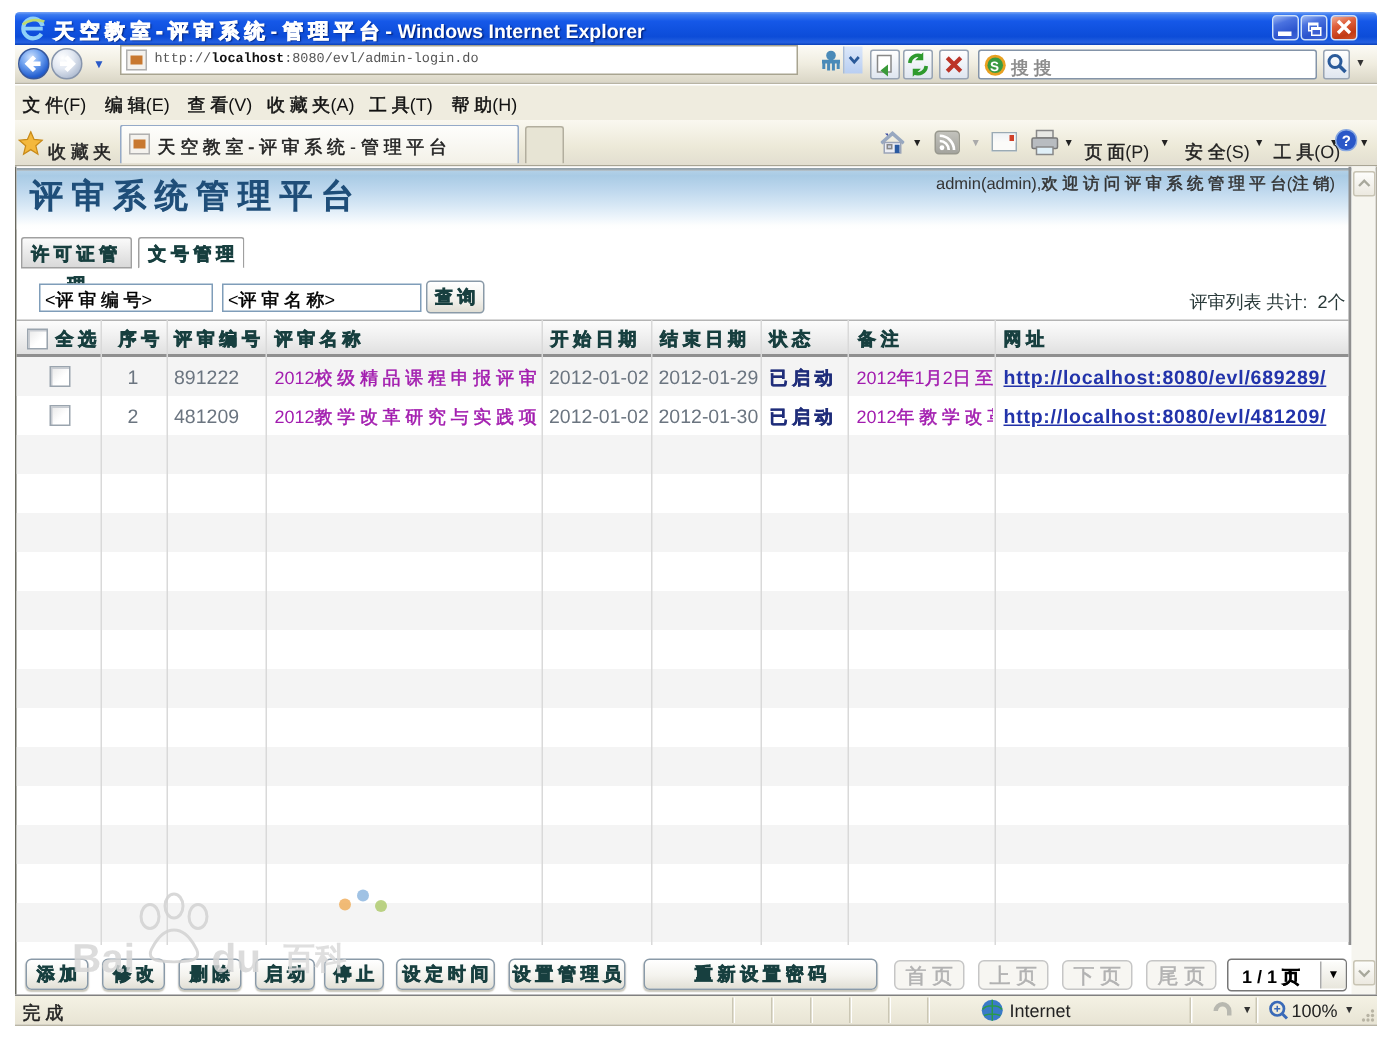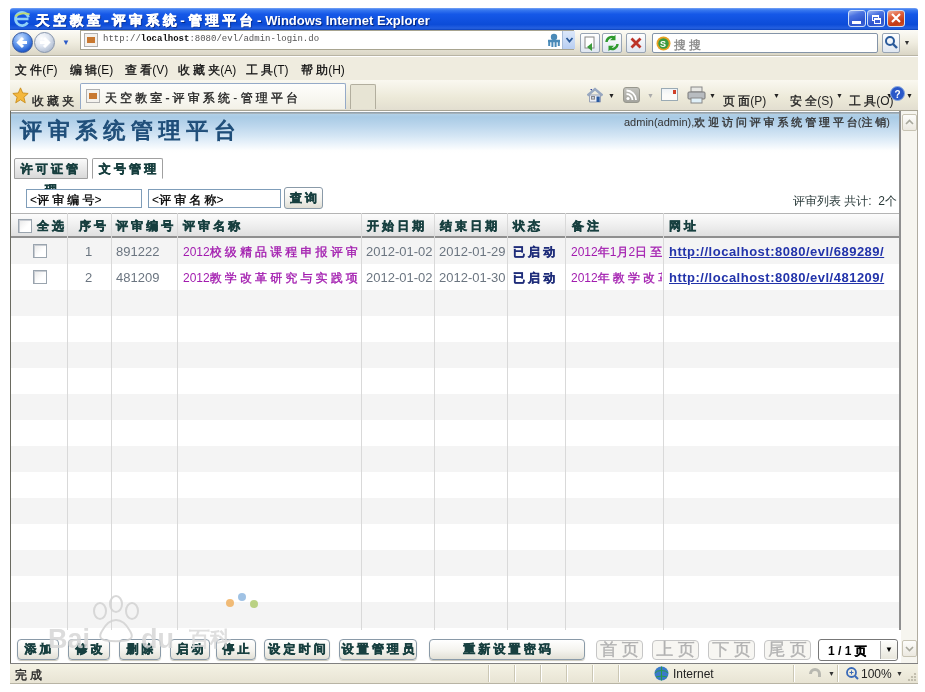--- a/index.html
+++ b/index.html
@@ -14,21 +14,21 @@
 #title{position:absolute;left:0;top:0;width:908px;height:22px;background:linear-gradient(180deg,#7aa5f4 0%,#3a7af0 8%,#1558e8 28%,#0c4cd8 75%,#2560e0 92%,#0a40b8 100%);border-radius:3px 3px 0 0;color:#fff;overflow:hidden}
 #title .txt{position:absolute;left:26px;top:3.5px;font-size:13.5px;font-weight:bold;white-space:nowrap;text-shadow:1px 1px 1px #00227a}
 .tbtn{position:absolute;top:2px;width:18px;height:17px;border:1px solid #cfe0f8;border-radius:3px}
 .tbtn.b{background:linear-gradient(160deg,#9db7f2 0%,#4a72e0 30%,#2b53cc 70%,#3f66d8 100%)}
 .tbtn.r{background:linear-gradient(160deg,#f0b09a 0%,#e0603c 35%,#c23a14 75%,#d0542a 100%)}
 
 #addr{position:absolute;left:0;top:22px;width:908px;height:26px;background:linear-gradient(180deg,#fcfbf6 0%,#f0ede0 50%,#dad6c6 100%);border-bottom:1px solid #b8b4a4}
 .circ{position:absolute;top:2px;width:21px;height:21px;border-radius:50%}
 #back{left:2px;background:radial-gradient(circle at 40% 28%,#cfe2fc 0%,#6fa2f0 38%,#2560d0 72%,#0c3fa4 100%);border:1px solid #37589c}
 #fwd{left:24px;background:radial-gradient(circle at 35% 30%,#ffffff 0%,#e2e8f2 40%,#aebbd0 80%,#93a3bc 100%);border:1px solid #8795ac}
-#urlbox{position:absolute;left:70px;top:0;width:494px;height:20px;background:#fff;border:1px solid #a8a490}
+#urlbox{position:absolute;left:70px;top:0;width:452px;height:20px;background:#fff;border:1px solid #a8a490}
 .sqbtn{position:absolute;top:3px;width:20px;height:20px;border:1px solid #98a4b4;border-radius:2px;background:linear-gradient(180deg,#fff,#dfe6f0)}
 #srch{position:absolute;left:642px;top:3px;width:226px;height:20px;background:#fff;border:1px solid #8494a8;border-radius:2px}
 
 #menu{position:absolute;left:0;top:48px;width:908px;height:24px;background:#efecdf;border-top:1px solid #fff;font-size:12px;color:#111}
 #menu span.it{position:absolute;top:5px}
 
 #fav{position:absolute;left:0;top:72px;width:908px;height:31px;background:linear-gradient(180deg,#faf8f0 0%,#ece9d8 60%,#e2ded0 100%);border-bottom:1px solid #a8a494}
 #tab1{position:absolute;left:70px;top:3px;width:266px;height:26px;background:linear-gradient(180deg,#fefefc,#f3f1e8);border:1px solid #95aac8;border-bottom:0;border-radius:2px 2px 0 0;font-size:12px}
 #tabstub{position:absolute;left:340px;top:4px;width:26px;height:25px;background:#e7e4d4;border:1px solid #b2ae9e;border-bottom:0;border-radius:2px 2px 0 0}
 .favic{position:absolute;top:13px;font-size:12px;color:#222}
@@ -53,21 +53,21 @@
 .row.g{background:#f4f4f4}
 .cell{position:absolute;top:6px;font-size:12px;white-space:nowrap}
 .dt{color:#6b7580;font-size:13px}
 .nm{color:#a21caf}
 .st{color:#1f2d7a;font-weight:bold}
 .lnk{color:#2233aa;font-weight:bold;text-decoration:underline;font-size:13px;letter-spacing:.5px}
 .cbx{position:absolute;width:14px;height:14px;background:linear-gradient(135deg,#e8e8e8,#fff 60%);border:1px solid #9aa4ae;box-shadow:inset 1px 1px 0 #c8ccd2}
 #tright{position:absolute;left:888px;top:0;width:2px;height:519px;background:#8f8f8f}
 
 .bb{position:absolute;top:528px;height:21px;border:1px solid #8a9aa8;border-radius:4px;background:linear-gradient(180deg,#fff 0%,#f4f3ee 55%,#e2e0d6 100%);font-size:12px;font-weight:bold;color:#173f3f;text-align:center;line-height:19px;box-shadow:0 1px 1px #c8c6ba}
-.pg{position:absolute;top:529px;height:20px;border:1px solid #c6c6c6;border-radius:4px;background:#f7f6f2;font-size:17px;color:#b2b2b2;text-align:center;line-height:18px}
+.pg{position:absolute;top:529px;height:20px;border:1px solid #c6c6c6;border-radius:4px;background:#f7f6f2;font-size:14px;color:#b2b2b2;text-align:center;line-height:18px}
 #pgd{position:absolute;left:807px;top:528px;width:80px;height:22px;border:1px solid #777;border-radius:3px;background:#fff;font-size:12px;font-weight:bold;color:#000}
 
 #sbar{position:absolute;left:890px;top:0;width:16px;height:552px;background:#f6f5ef}
 .sbtn{position:absolute;left:1px;width:15px;height:17px;background:linear-gradient(180deg,#fdfdfb,#ece9e0);border:1px solid #c8c4b4;border-radius:2px;color:#a8a49a;font-size:9px;text-align:center;line-height:15px}
 
 #status{position:absolute;left:0;top:655px;width:908px;height:21px;background:linear-gradient(180deg,#f4f2e4,#e8e4d4);border-top:1px solid #808080;border-bottom:1px solid #b8b4a4;font-size:12px;color:#222}
 
 #wm{position:absolute;left:35px;top:476px;color:#d4d4d4;opacity:.85;z-index:5}
 </style></head><body>
 <div id="win">

